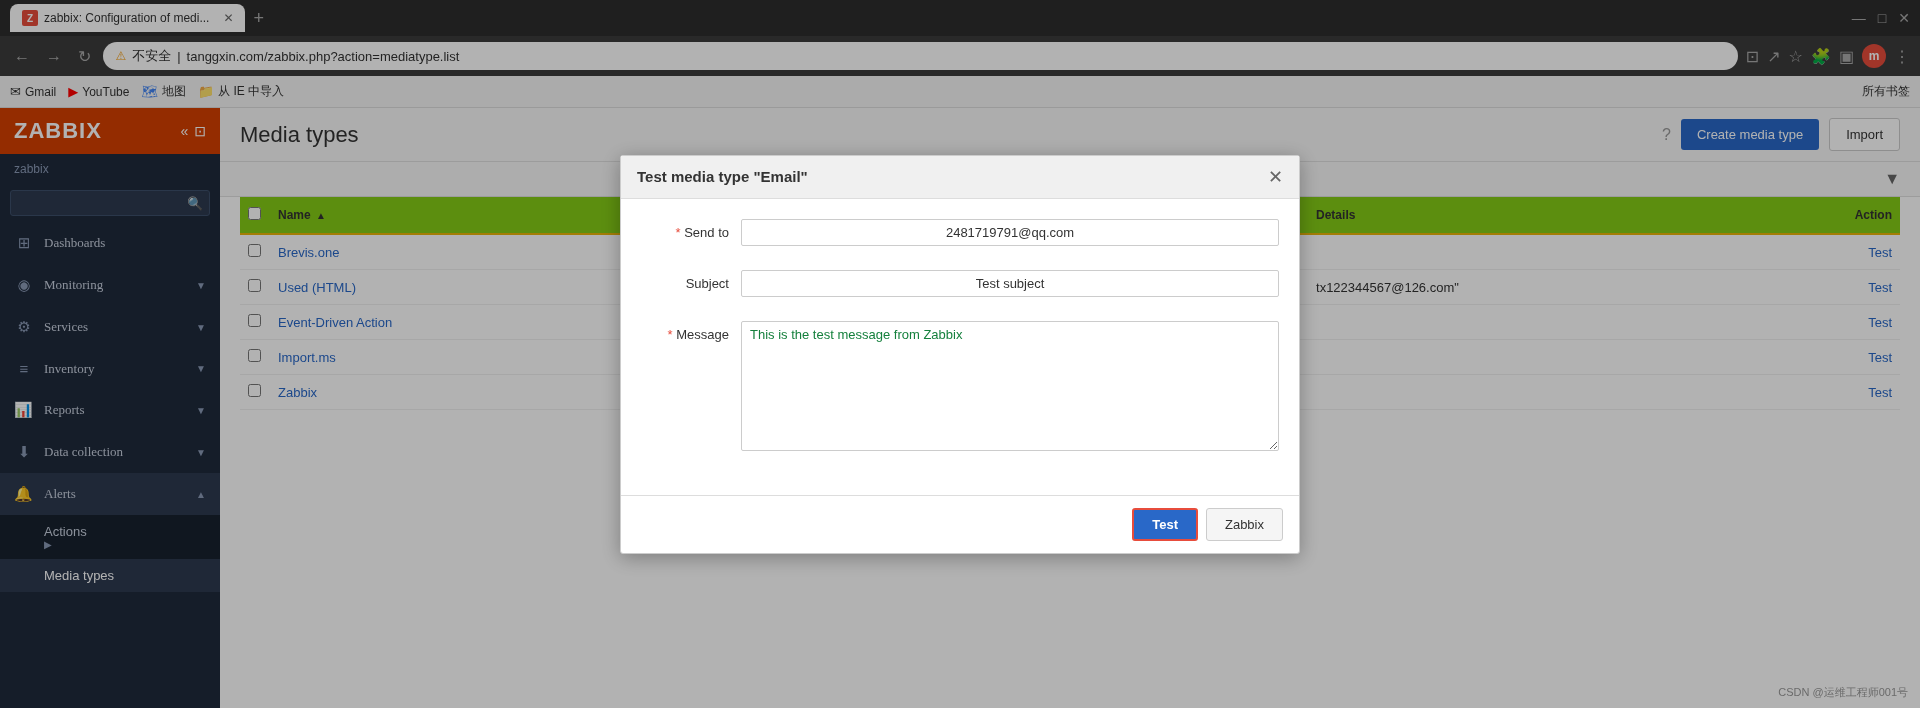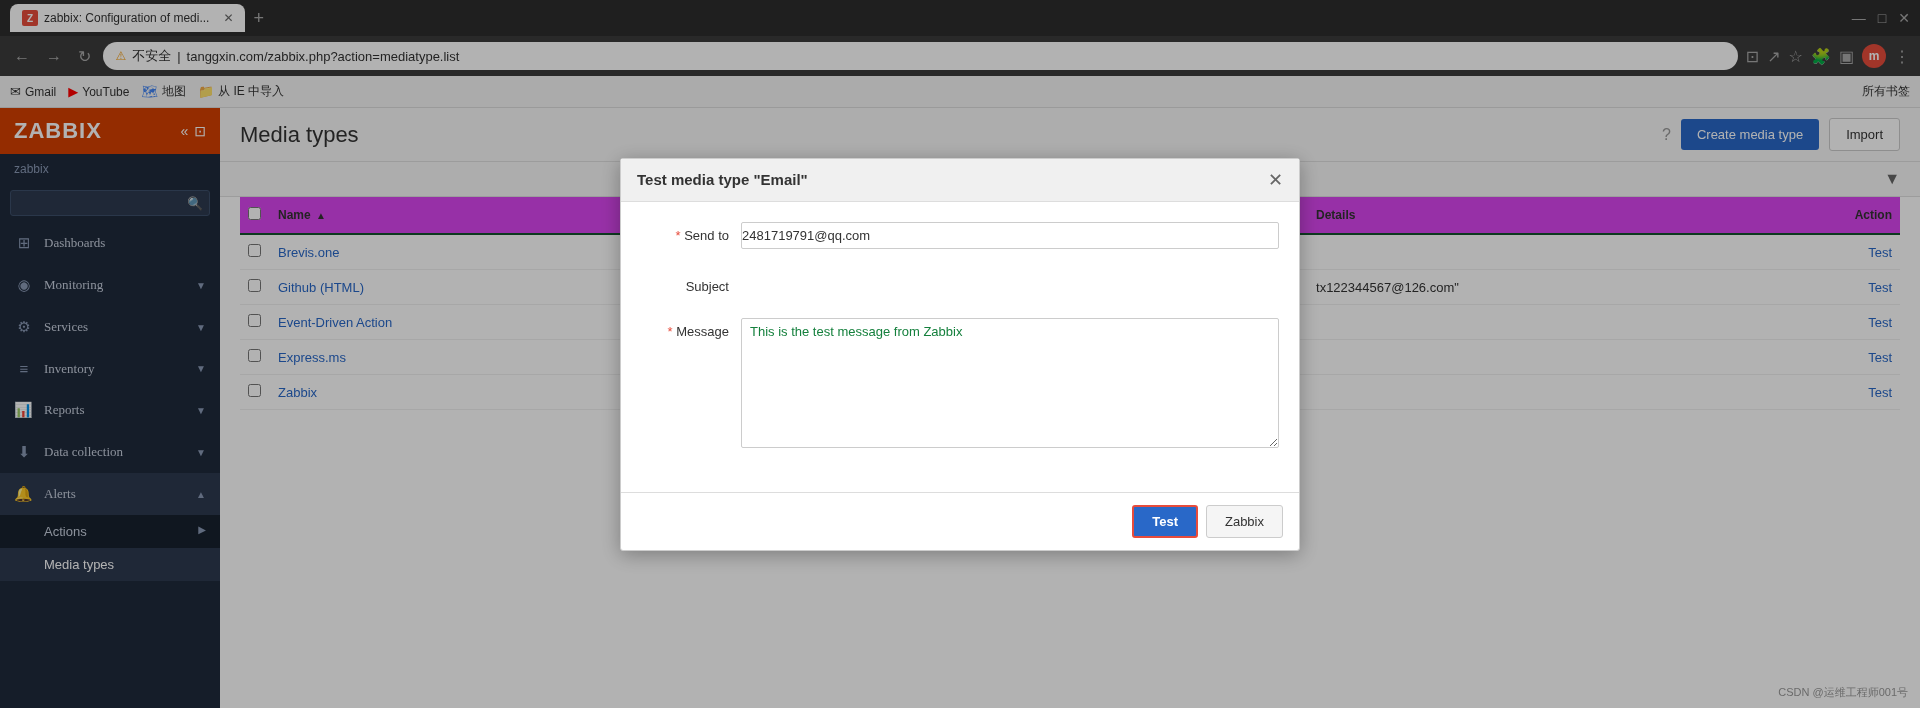--- a/index.html
+++ b/index.html
@@ -43,58 +43,58 @@
     .search-icon-inner { position: absolute; right: 6px; top: 50%; transform: translateY(-50%); color: #8a9ab5; font-size: 13px; cursor: pointer; }
 
     .sidebar-nav { flex: 1; overflow-y: auto; }
     .nav-item { display: flex; align-items: center; padding: 12px 14px; cursor: pointer; color: #c8d0de; font-size: 13px; gap: 10px; }
     .nav-item.active { background: #2d3a50; }
     .nav-item .nav-icon { font-size: 15px; color: #8a9ab5; width: 20px; text-align: center; }
     .nav-item .nav-label { flex: 1; font-family: Liberation Serif, serif; }
     .nav-item .nav-arrow { font-size: 10px; color: #8a9ab5; }
 
     .nav-submenu { background: #18222f; }
-    .nav-subitem { padding: 9px 14px 9px 44px; cursor: pointer; color: #c8d0de; font-size: 13px; display: flex; align-items: flex-start; justify-content: space-between; }
+    .nav-subitem { padding: 9px 14px 9px 44px; cursor: pointer; color: #c8d0de; font-size: 13px; display: flex; align-items: flex-start; justify-content: space-between; flex-direction: column; }
     .nav-subitem.active { background: #2d3a50; color: #fff; }
     .nav-subitem .sub-arrow { font-size: 10px; color: #8a9ab5; }
 
     
     .main-content { flex: 1; background: #fff; display: flex; flex-direction: column; overflow: hidden; }
     .main-header { background: #f8f8f8; border-bottom: 1px solid #e0e0e0; padding: 10px 20px; display: flex; align-items: center; justify-content: space-between; }
     .page-title { font-size: 22px; color: #333; font-weight: 400; }
     .header-actions { display: flex; align-items: center; gap: 10px; }
     .btn-create { background: #2968c8; color: white; border: none; padding: 8px 16px; border-radius: 3px; cursor: pointer; font-size: 13px; }
     .btn-import { background: #fff; color: #333; border: 1px solid #ccc; padding: 8px 16px; border-radius: 3px; cursor: pointer; font-size: 13px; }
     .help-icon { color: #999; font-size: 16px; cursor: pointer; }
 
     .table-toolbar { background: #f8f8f8; border-bottom: 1px solid #e0e0e0; padding: 8px 20px; display: flex; align-items: center; justify-content: flex-end; }
     .filter-icon { color: #666; font-size: 16px; cursor: pointer; }
 
     .table-area { flex: 1; overflow-y: auto; padding: 0 20px; }
     table { width: 100%; border-collapse: collapse; }
-    table th { padding: 10px 8px; text-align: left; border-bottom: 2px solid #14532d; font-size: 12px; color: #333; background: #d946ef; }
+    table th { padding: 10px 8px; text-align: left; border-bottom: 2px solid #eab308; font-size: 12px; color: #333; background: #84cc16; }
     table td { padding: 9px 8px; border-bottom: 1px solid #f0f0f0; font-size: 13px; color: #333; }
     table td a { color: #2968c8; text-decoration: none; }
     table td a.disabled-link { color: #e74c3c; }
     table td a.test-link { color: #2968c8; }
     .checkbox-col { width: 30px; }
     input[type="checkbox"] { cursor: pointer; }
     .sort-icon { font-size: 10px; margin-left: 2px; }
 
     
     .modal-overlay { position: fixed; top: 0; left: 0; width: 100%; height: 100%; background: rgba(0,0,0,0.3); z-index: 1000; display: flex; align-items: center; justify-content: center; }
     .modal { background: #fff; border: 1px solid #ccc; border-radius: 3px; width: 680px; box-shadow: 0 4px 20px rgba(0,0,0,0.3); }
     .modal-header { background: #f0f0f0; padding: 12px 16px; border-bottom: 1px solid #ddd; display: flex; align-items: center; justify-content: space-between; }
     .modal-title { font-size: 15px; font-weight: bold; color: #333; }
     .modal-close { color: #666; cursor: pointer; font-size: 18px; line-height: 1; }
     .modal-body { padding: 20px; }
     .form-row { display: flex; align-items: flex-start; margin-bottom: 24px; }
     .form-label { width: 100px; text-align: right; padding-top: 6px; padding-right: 12px; font-size: 13px; color: #333; flex-shrink: 0; }
     .form-label.required::before { content: "* "; color: #e74c3c; }
-    .form-input { flex: 1; border: 1px solid #ccc; border-radius: 2px; padding: 5px 0; font-size: 13px; color: #333; outline: none; }
+    .form-input { flex: 1; border: 1px solid #ccc; border-radius: 2px; padding: 5px 0; font-size: 13px; color: #333; outline: none; text-align: center; }
     .form-textarea { flex: 1; border: 1px solid #ccc; border-radius: 2px; padding: 5px 8px; font-size: 13px; color: #15803d; resize: vertical; height: 130px; outline: none; font-family: Arial, sans-serif; }
     .modal-footer { padding: 12px 16px; border-top: 1px solid #ddd; display: flex; justify-content: flex-end; gap: 8px; }
     .btn-test { background: #2968c8; color: white; border: 2px solid #e74c3c; padding: 7px 18px; border-radius: 3px; cursor: pointer; font-size: 13px; font-weight: bold; }
     .btn-cancel { background: #f5f5f5; color: #333; border: 1px solid #ccc; padding: 7px 18px; border-radius: 3px; cursor: pointer; font-size: 13px; }
 
     .watermark { position: fixed; bottom: 8px; right: 12px; font-size: 11px; color: #999; }
   </style>
 </head>
 <body>
 
@@ -249,39 +249,39 @@
             <td><input type="checkbox" style=""></td>
             <td><a href="#">Brevis.one</a></td>
             <td></td>
             <td></td>
             <td></td>
             <td></td>
             <td style="text-align:right"><a href="#" class="test-link">Test</a></td>
           </tr>
           <tr>
             <td><input type="checkbox" style=""></td>
-            <td><a href="#">Github (HTML)</a></td>
+            <td><a href="#">Used (HTML)</a></td>
             <td></td>
             <td></td>
             <td></td>
             <td>tx122344567@126.com"</td>
             <td style="text-align:right"><a href="#" class="test-link">Test</a></td>
           </tr>
           <tr>
             <td><input type="checkbox" style=""></td>
             <td><a href="#">Event-Driven Action</a></td>
             <td>Webhook</td>
             <td><a href="#" class="disabled-link">Disabled</a></td>
             <td></td>
             <td></td>
             <td style="text-align:right"><a href="#" class="test-link">Test</a></td>
           </tr>
           <tr>
             <td><input type="checkbox" style=""></td>
-            <td><a href="#">Express.ms</a></td>
+            <td><a href="#">Import.ms</a></td>
             <td>Webhook</td>
             <td><a href="#" class="disabled-link">Disabled</a></td>
             <td></td>
             <td></td>
             <td style="text-align:right"><a href="#" class="test-link">Test</a></td>
           </tr>
           <tr>
             <td><input type="checkbox" style=""></td>
             <td><a href="#">Zabbix</a></td>
             <td>Webhook</td>
@@ -302,20 +302,21 @@
       <span class="modal-title">Test media type "Email"</span>
       <span class="modal-close">✕</span>
     </div>
     <div class="modal-body">
       <div class="form-row">
         <label class="form-label required">Send to</label>
         <input type="text" class="form-input" value="2481719791@qq.com" style="">
       </div>
       <div class="form-row">
         <label class="form-label">Subject</label>
+        <input type="text" class="form-input" value="Test subject" style="">
       </div>
       <div class="form-row">
         <label class="form-label required">Message</label>
         <textarea class="form-textarea" style="">This is the test message from Zabbix</textarea>
       </div>
     </div>
     <div class="modal-footer">
       <button class="btn-test">Test</button>
       <button class="btn-cancel">Zabbix</button>
     </div>

